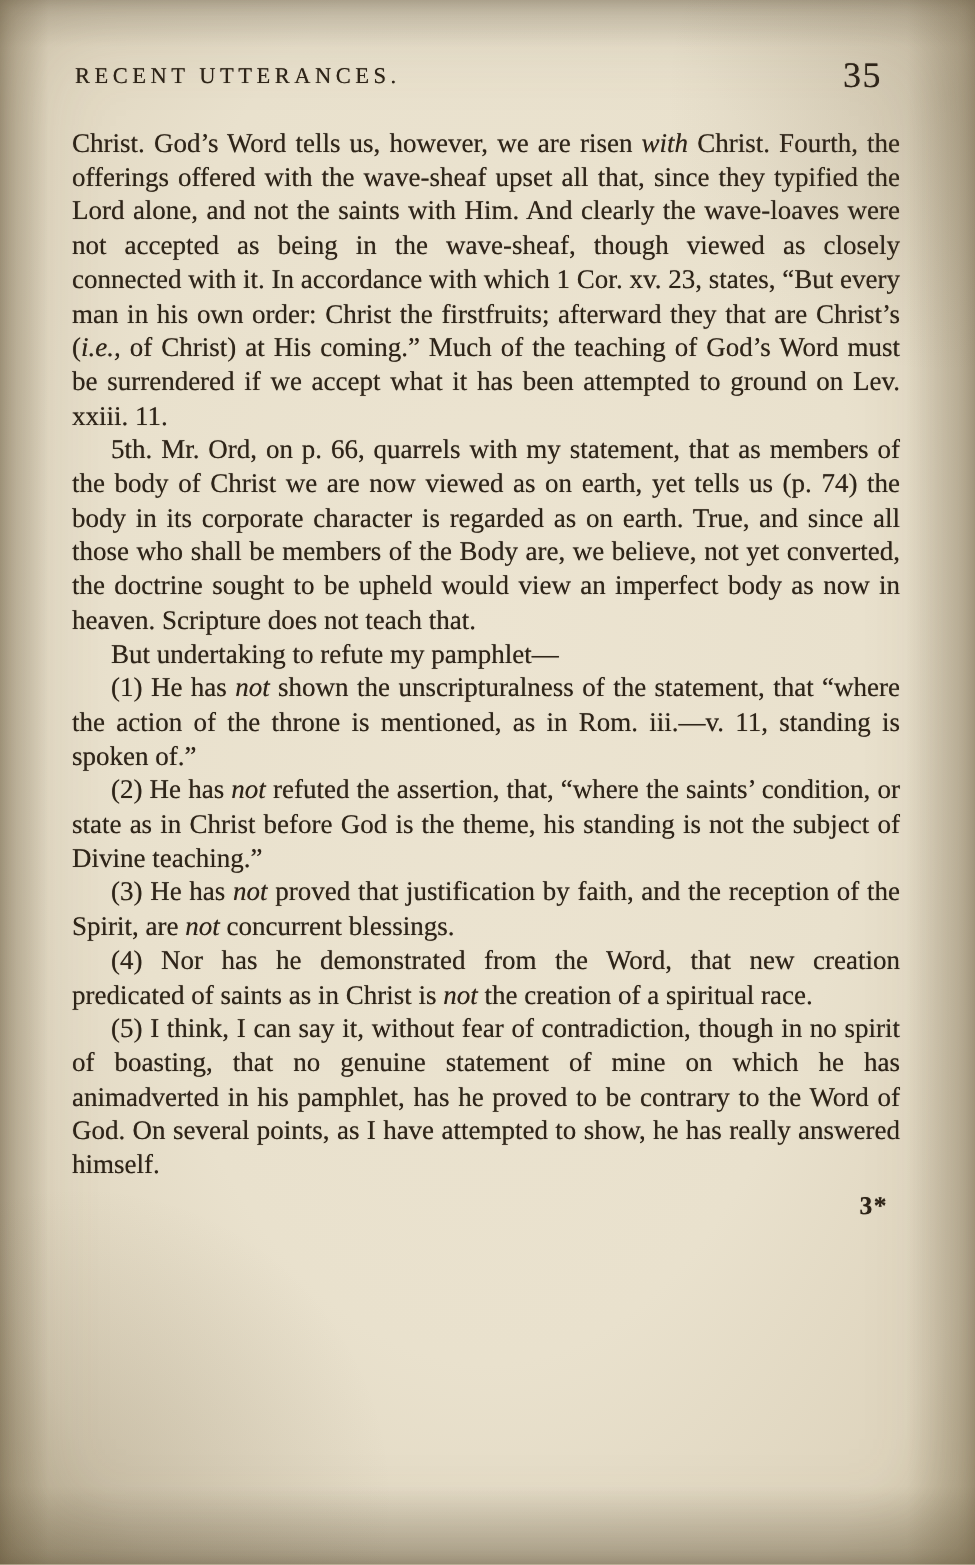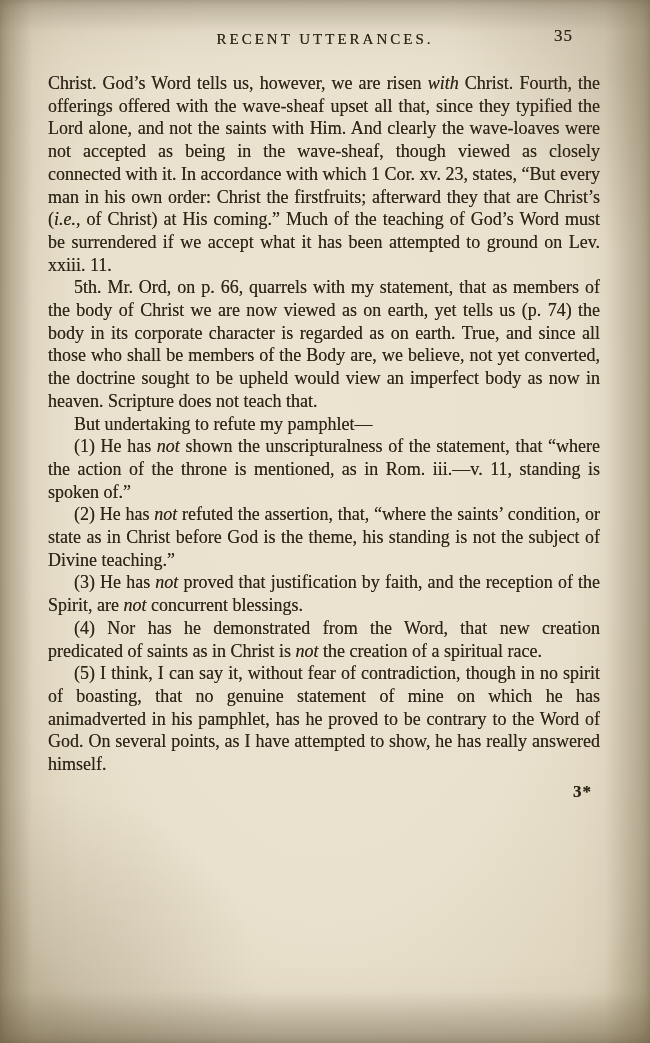--- a/index.html
+++ b/index.html
@@ -26,34 +26,33 @@
     content: "";
     position: absolute;
     inset: 0;
     pointer-events: none;
     background:
       radial-gradient(circle at 8% 96%, rgba(90,75,48,0.18), rgba(90,75,48,0) 18%),
       radial-gradient(circle at 97% 6%, rgba(90,75,48,0.14), rgba(90,75,48,0) 16%);
   }
   .page-header {
     position: relative;
-    margin: 0 50px;
+    margin: 12px 50px;
     padding-top: 30px;
-    text-align: center;
   }
   .running-title {
     font-size: 15px;
     letter-spacing: 3px;
     text-shadow: 0 0 0.5px rgba(46,36,24,0.7);
   }
   .page-number {
     position: absolute;
-    right: 27px;
+    right: 12px;
     top: 26px;
-    font-size: 17px;
+    font-size: 24px;
     letter-spacing: 1px;
     text-shadow: 0 0 0.5px rgba(46,36,24,0.7);
   }
   .page-body {
     margin: 24px 50px 0 48px;
     text-align: justify;
     font-size: 18px;
     line-height: 22.7px;
     text-shadow: 0 0 0.5px rgba(46,36,24,0.65);
   }

